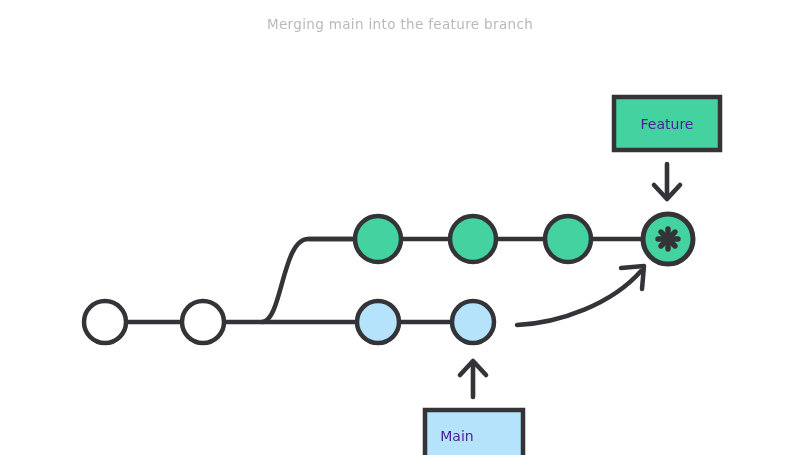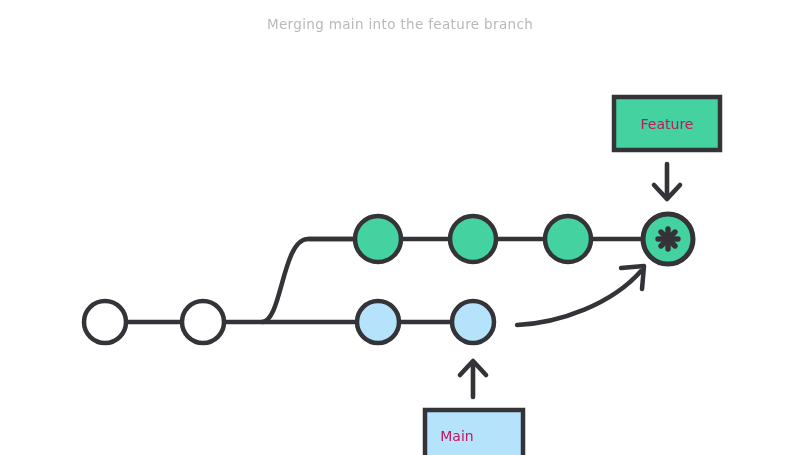--- a/index.html
+++ b/index.html
@@ -34,21 +34,21 @@
     font-family: "DejaVu Sans", sans-serif;
   }
   #canvas {
     position: absolute;
     left: 0;
     top: 0;
   }
   .box-label {
     position: absolute;
     font-size: 14px;
-    color: #be185d;
+    color: #4c1d95;
     font-family: "DejaVu Sans", sans-serif;
     white-space: nowrap;
     transform: translate(-50%, -50%);
     pointer-events: none;
   }
 </style>
 </head>
 <body>
 
 <div id="stage">

